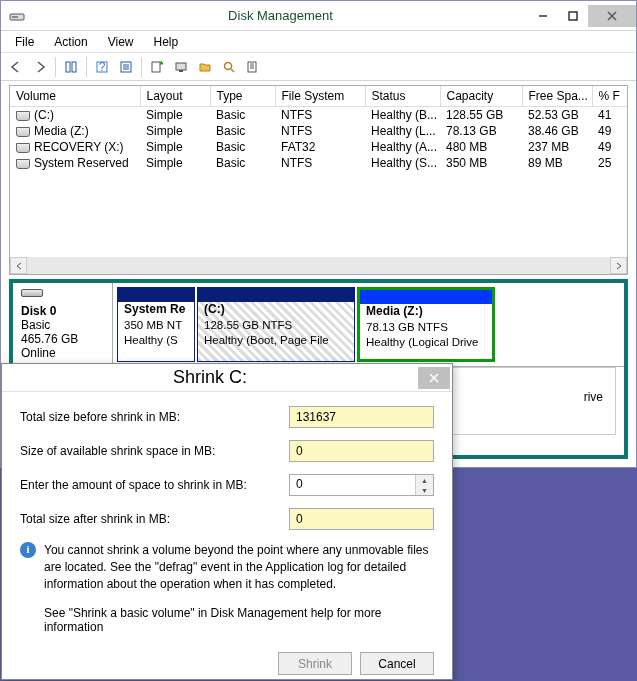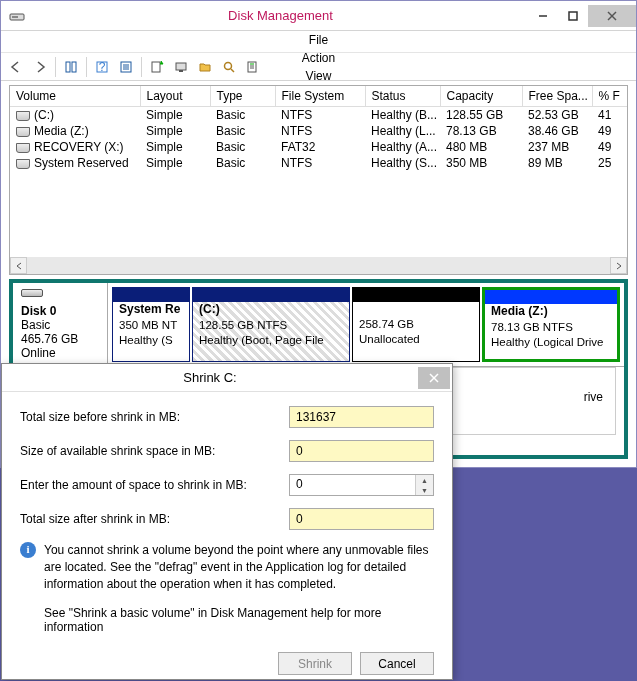--- a/index.html
+++ b/index.html
@@ -1,25 +1,25 @@
 <!DOCTYPE html>
 <html><head>
 <meta charset="utf-8">
 <style>
 * { margin: 0; padding: 0; box-sizing: border-box; font-family: "Segoe UI", Tahoma, sans-serif; font-size: 12px; }
 body { background: #5a5aa3; width: 637px; height: 681px; overflow: hidden; }
 .window { background: #fff; border: 1px solid #8a8abf; }
 .main-window { position: absolute; top: 0; left: 0; width: 637px; height: 468px; }
 .titlebar { height: 30px; background: #fff; display: flex; align-items: center; padding: 0 0 0 8px; border-bottom: 1px solid #d4d4d4; }
 .titlebar-icon { width: 16px; height: 16px; margin-right: 8px; }
-.titlebar-title { flex: 1; text-align: center; font-size: 13px; color: #be185d; }
+.titlebar-title { flex: 1; text-align: center; font-size: 13px; color: #14532d; }
 .titlebar-buttons { display: flex; }
 .titlebar-btn { width: 30px; height: 22px; display: flex; align-items: center; justify-content: center; cursor: pointer; background: #fff; }
 .titlebar-btn.close { background: #c9c9c9; width: 48px; height: 22px; }
-.menubar { height: 22px; display: flex; align-items: center; padding: 0 4px; border-bottom: 1px solid #e5e5e5; flex-direction: column; }
+.menubar { height: 22px; display: flex; align-items: center; padding: 0 4px; border-bottom: 1px solid #e5e5e5; }
 .menubar-item { padding: 2px 10px; cursor: pointer; }
 .toolbar { height: 28px; display: flex; align-items: center; padding: 0 4px; gap: 2px; border-bottom: 1px solid #d4d4d4; }
 .toolbar-btn { width: 22px; height: 22px; display: flex; align-items: center; justify-content: center; cursor: pointer; border: 1px solid transparent; }
 .toolbar-sep { width: 1px; height: 20px; background: #d4d4d4; margin: 0 2px; }
 .content { height: calc(100% - 80px); display: flex; flex-direction: column; overflow: hidden; }
 .table-wrap { flex: 1; border: 1px solid #aaa; margin: 4px 8px 0 8px; min-height: 150px; overflow: hidden; position: relative; }
 .vol-table { width: 100%; border-collapse: collapse; table-layout: fixed; }
 .vol-table th { text-align: left; padding: 3px 6px; font-weight: normal; border-right: 1px solid #ddd; border-bottom: 1px solid #ddd; background: #fff; white-space: nowrap; overflow: hidden; }
 .vol-table td { padding: 1px 6px; white-space: nowrap; overflow: hidden; }
 .vol-icon { display: inline-block; width: 14px; height: 10px; border: 1px solid #666; border-radius: 0 0 3px 3px; margin-right: 4px; vertical-align: middle; background: linear-gradient(#eee,#ccc); }
@@ -33,21 +33,21 @@
 .partitions { flex: 1; display: flex; padding: 4px; gap: 2px; }
 .part { border: 1px solid #666; display: flex; flex-direction: column; overflow: hidden; }
 .part-header { height: 14px; }
 .part-body { flex: 1; padding: 0 6px; font-size: 11.5px; line-height: 1.3; background: #fff; }
 .hatched { background-image: repeating-linear-gradient(45deg, #ddd, #ddd 3px, #fff 3px, #fff 6px); }
 .disk-icon { display: inline-block; width: 22px; height: 8px; border: 1px solid #555; border-radius: 2px; background: linear-gradient(#eee,#bbb); margin-bottom: 4px; }
 .bottom-half { height: 68px; padding: 8px 12px; border: 1px solid #ccc; margin: 0 8px 8px 8px; font-size: 12px; position: relative; }
 
 .dialog { position: absolute; top: 363px; left: 1px; width: 452px; height: 317px; background: #fff; border: 1px solid #888; box-shadow: 2px 2px 8px rgba(0,0,0,0.25); }
 .dialog-titlebar { height: 28px; display: flex; align-items: center; background: #fff; border-bottom: 1px solid #e0e0e0; }
-.dialog-title { flex: 1; text-align: center; font-size: 13px; }
+.dialog-title { flex: 1; text-align: center; font-size: 18px; }
 .dialog-close { width: 32px; height: 22px; background: #c0c0c0; color: #fff; display: flex; align-items: center; justify-content: center; margin-right: 2px; }
 .dialog-body { padding: 14px 18px 10px 18px; }
 .form-row { display: flex; align-items: center; margin-bottom: 12px; }
 .form-label { flex: 1; }
 .form-input { width: 145px; height: 22px; border: 1px solid #aaa; padding: 2px 6px; background: #fef9c3; display: flex; align-items: center; }
 .spinner { width: 145px; height: 22px; border: 1px solid #aaa; display: flex; }
 .spinner-input { flex: 1; padding: 2px 6px; }
 .spinner-btns { width: 18px; display: flex; flex-direction: column; border-left: 1px solid #ccc; }
 .spinner-btns div { flex: 1; display: flex; align-items: center; justify-content: center; font-size: 7px; color: #555; background: #f0f0f0; cursor: pointer; }
 .info-block { display: flex; gap: 8px; margin: 8px 0 14px 0; line-height: 1.4; }
@@ -258,24 +258,20 @@
         </div>
         <div class="partitions" id="partitions">
             <div class="part" style="width: 78px; border: 1px solid rgb(10, 30, 120);">
               <div class="part-header" style="background: rgb(10, 30, 120);"></div>
               <div class="part-body"><b>System Re</b><br>350 MB NT<br>Healthy (S</div>
             </div>
             <div class="part" style="width: 158px; border: 1px solid rgb(10, 30, 120);">
               <div class="part-header" style="background: rgb(10, 30, 120);"></div>
               <div class="part-body hatched"><b>(C:)</b><br>128.55 GB NTFS<br>Healthy (Boot, Page File</div>
             </div>
-            <div class="part" style="width: 128px; border: 1px solid rgb(0, 0, 0);">
-              <div class="part-header" style="background: rgb(0, 0, 0);"></div>
-              <div class="part-body"><br>258.74 GB<br>Unallocated</div>
-            </div>
             <div class="part" style="width: 138px; border: 3px solid rgb(10, 154, 10);">
               <div class="part-header" style="background: rgb(0, 56, 255);"></div>
               <div class="part-body"><b>Media  (Z:)</b><br>78.13 GB NTFS<br>Healthy (Logical Drive</div>
             </div>
           </div>
       </div>
       <div class="bottom-half">
         <span style="position:absolute; right:12px; top:22px;">rive</span>
       </div>
     </div>

